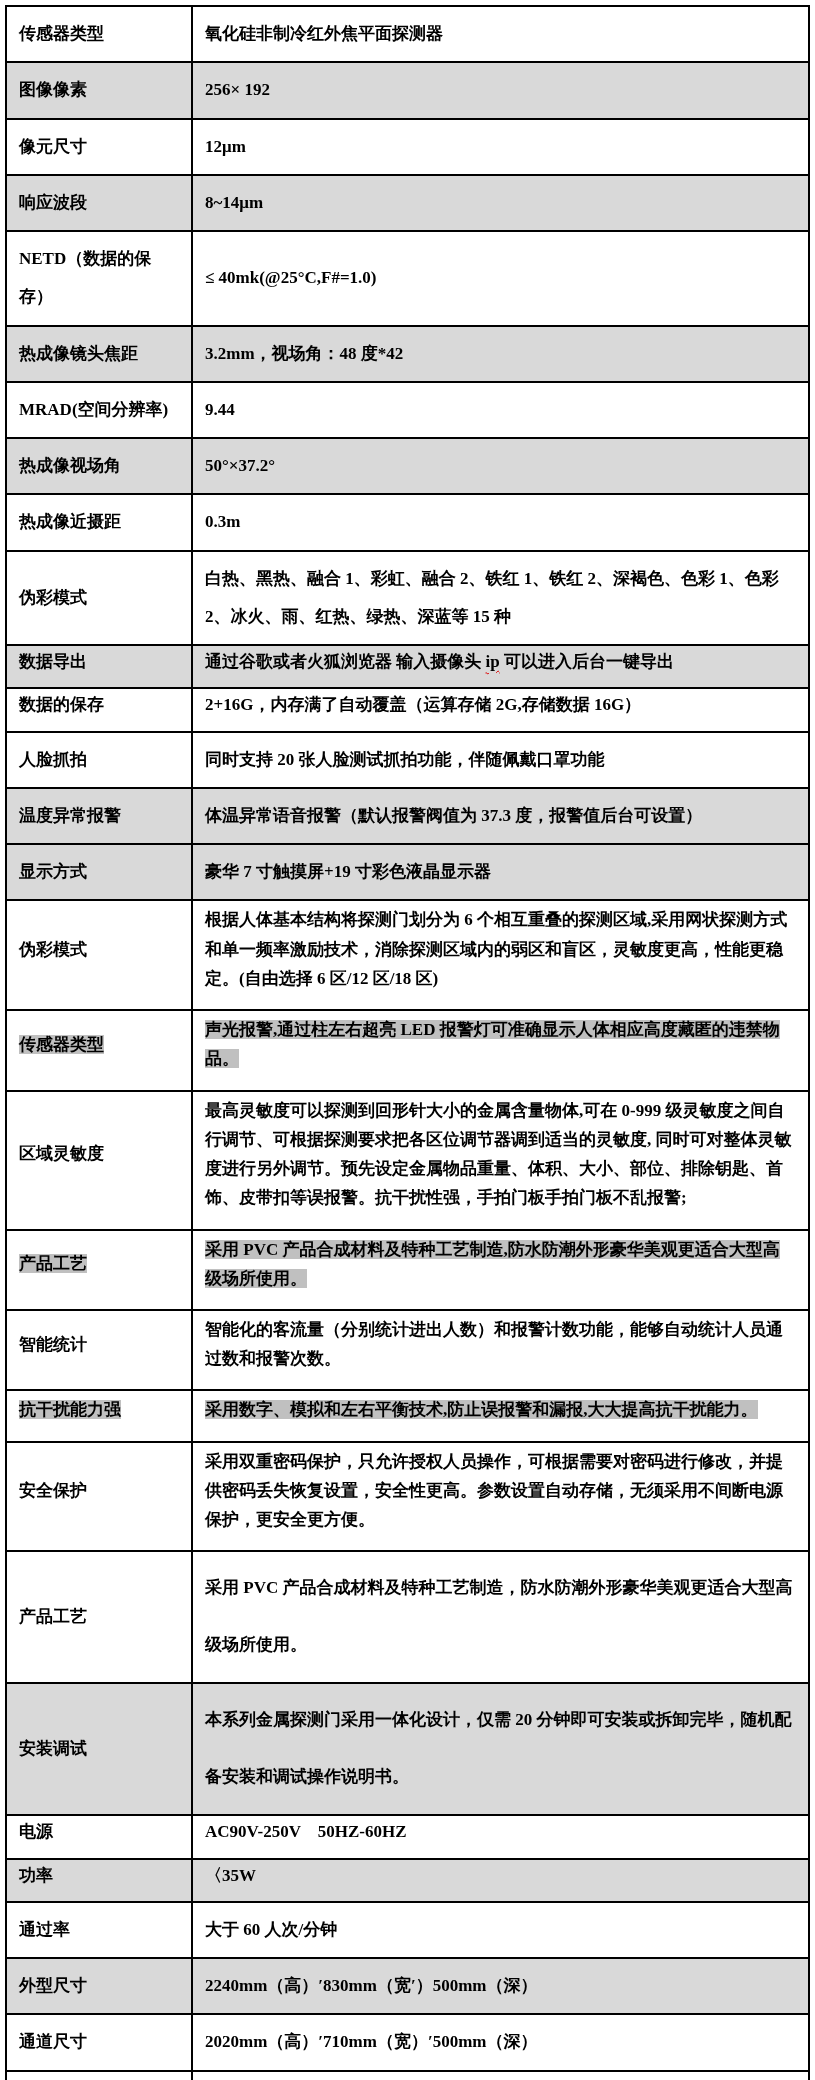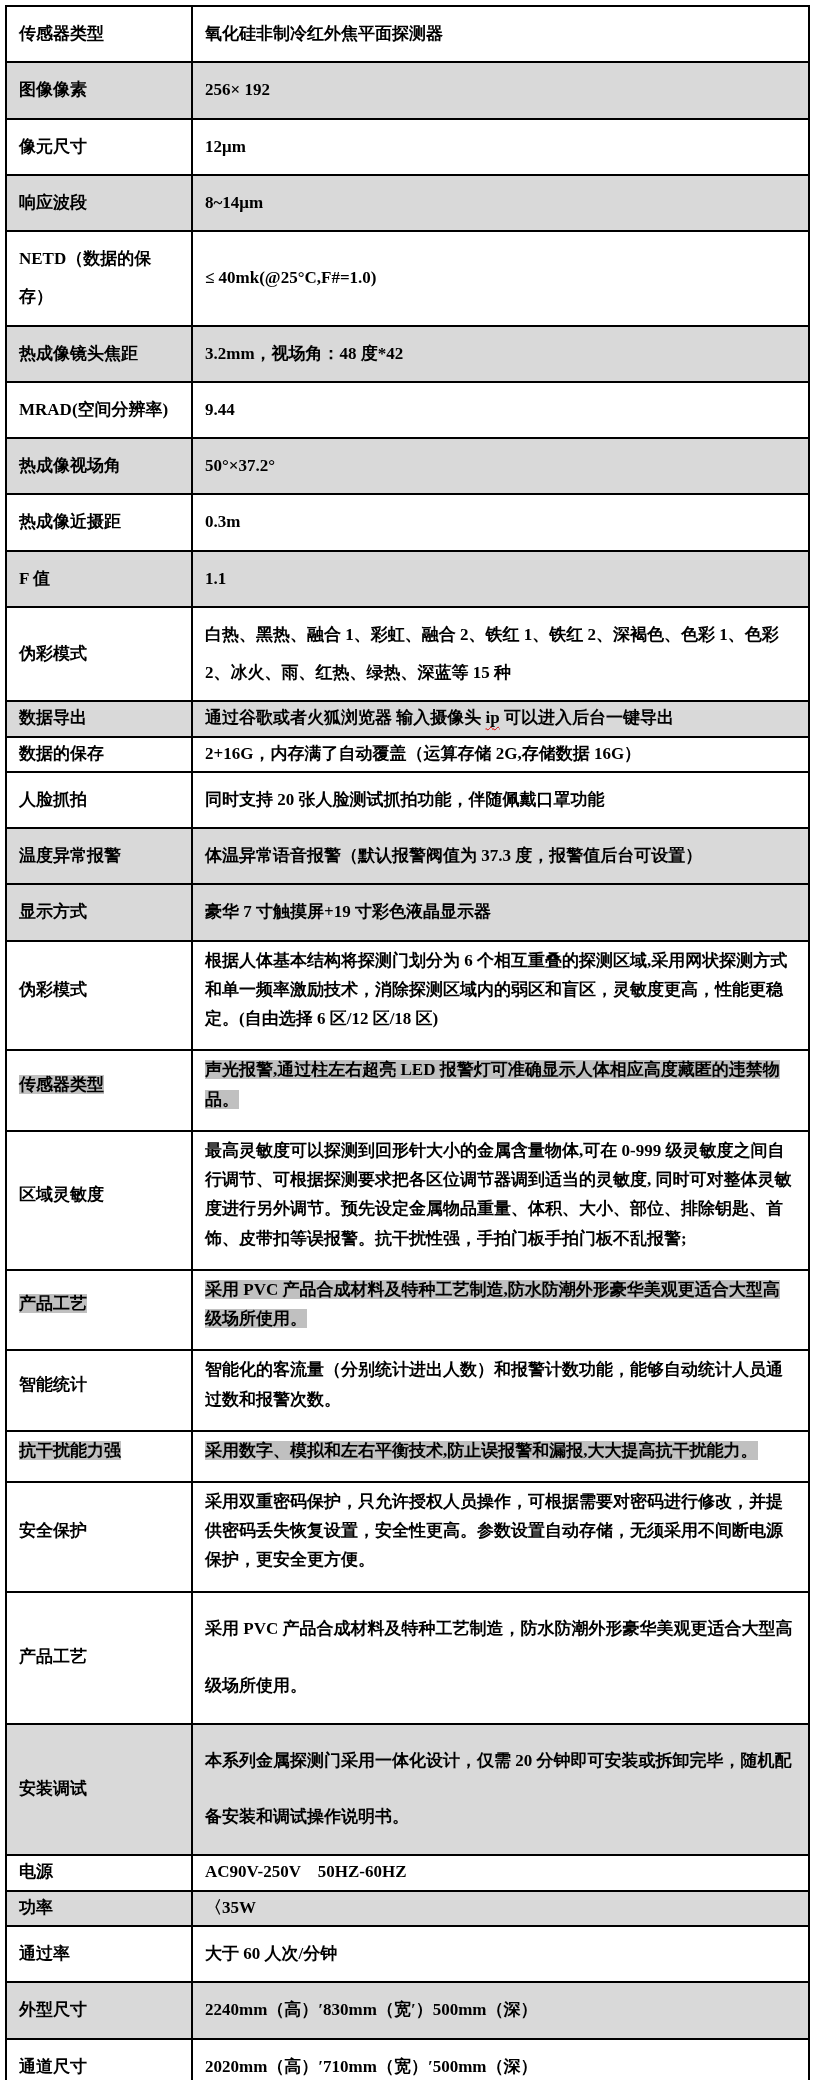--- a/index.html
+++ b/index.html
@@ -30,21 +30,21 @@
     font-weight: bold;
     overflow: hidden;
   }
   col.c-label { width: 186px; }
   tr.bg-gray { background: var(--row-gray, #d9d9d9); }
   tr.bg-white { background: #ffffff; }
 
   
   tr.d-default th, tr.d-default td { line-height: 2.25; }
   tr.d-compact th, tr.d-compact td { line-height: 1.72; padding-top: 4px; padding-bottom: 16px; margin-top: 24px; }
-  tr.d-tight   th, tr.d-tight   td { line-height: 1.55; padding-top: 3px; padding-bottom: 4px; }
+  tr.d-tight   th, tr.d-tight   td { line-height: 1.55; padding-top: 3px; padding-bottom: 12px; }
   tr.d-wide    th, tr.d-wide    td { line-height: 3.35; }
 
   .lab, .val { white-space: pre-wrap; }
 
   
   tr.hl .lab, tr.hl .val {
     background: var(--hl-gray, #c0c0c0);
     -webkit-box-decoration-break: clone;
     box-decoration-break: clone;
   }
@@ -95,24 +95,20 @@
           <th><span class="lab">MRAD(空间分辨率)</span></th>
           <td><span class="val">9.44</span></td>
         </tr>
         <tr class="bg-gray d-default">
           <th><span class="lab">热成像视场角</span></th>
           <td><span class="val">50°×37.2°</span></td>
         </tr>
         <tr class="bg-white d-default">
           <th><span class="lab">热成像近摄距</span></th>
           <td><span class="val">0.3m</span></td>
-        </tr>
-        <tr class="bg-gray d-default">
-          <th><span class="lab">F 值</span></th>
-          <td><span class="val">1.1</span></td>
         </tr>
         <tr class="bg-white d-default">
           <th><span class="lab">伪彩模式</span></th>
           <td><span class="val">白热、黑热、融合 1、彩虹、融合 2、铁红 1、铁红 2、深褐色、色彩 1、色彩 2、冰火、雨、红热、绿热、深蓝等 15 种</span></td>
         </tr>
         <tr class="bg-gray d-tight">
           <th><span class="lab">数据导出</span></th>
           <td><span class="val">通过谷歌或者火狐浏览器 输入摄像头 </span><span class="val spellcheck">ip</span><span class="val"> 可以进入后台一键导出</span></td>
         </tr>
         <tr class="bg-white d-tight">

